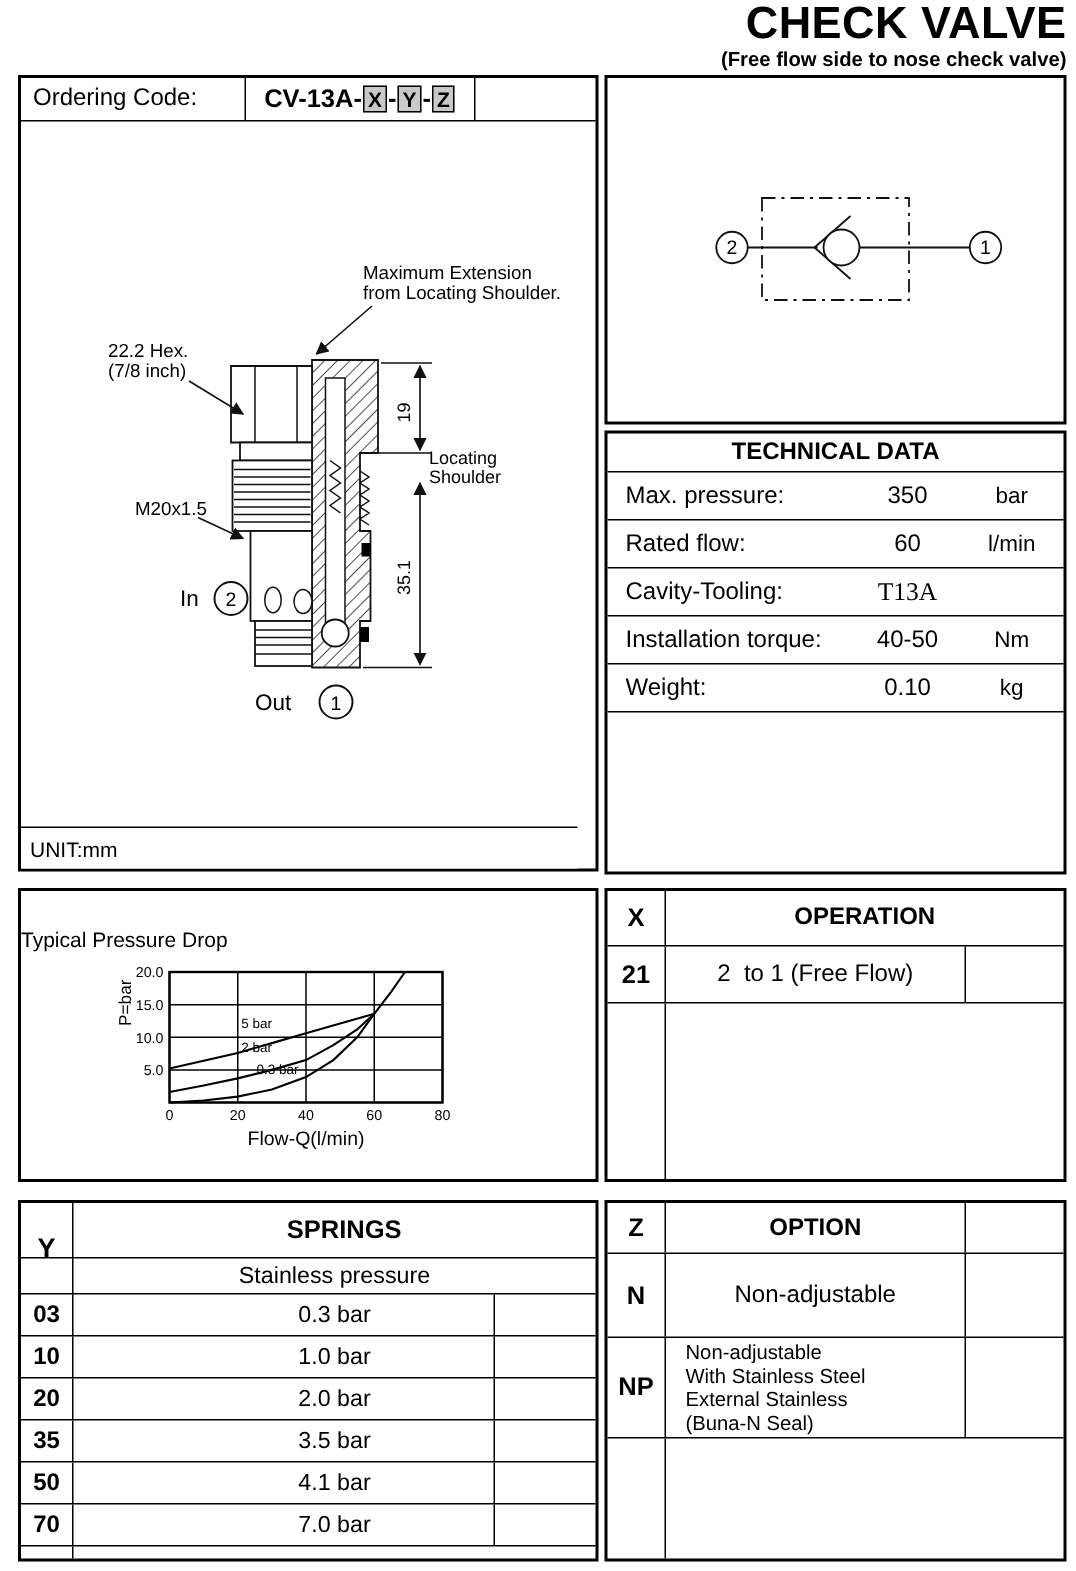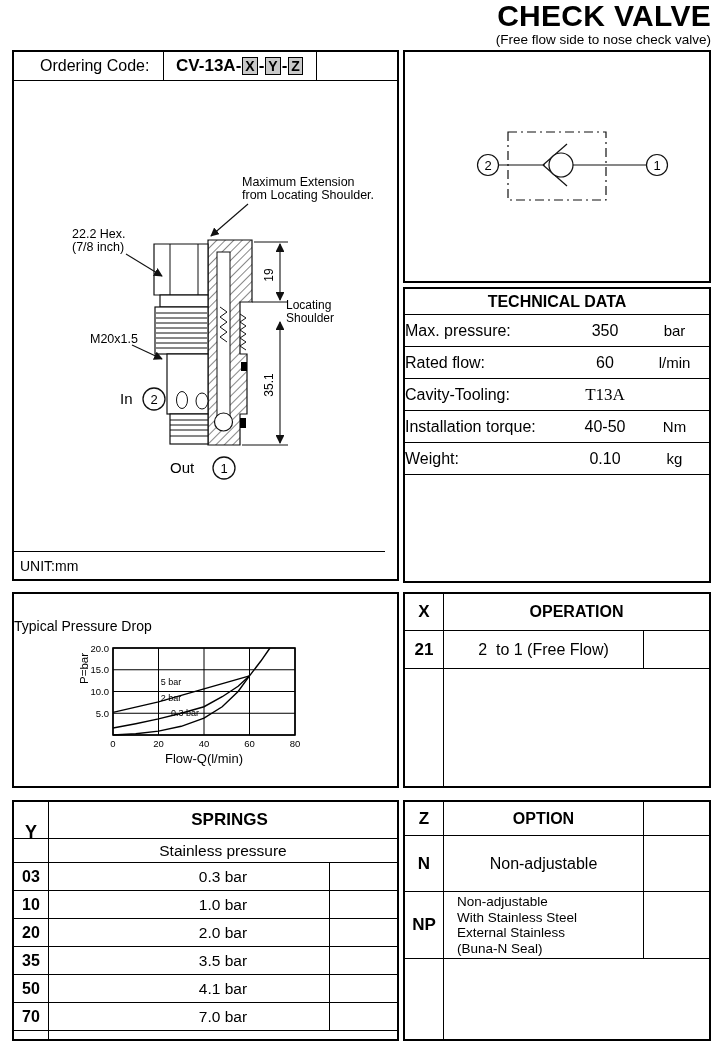--- a/index.html
+++ b/index.html
@@ -4,36 +4,36 @@
 <style>
   html,body{margin:0;padding:0}
   body{
     width:717px;height:1047px;position:relative;background:#fff;color:#000;
     font-family:"Liberation Sans", sans-serif;overflow:hidden;
   }
   .panel{position:absolute;border:2px solid #000;background:#fff;box-sizing:border-box}
   
   #title-block{position:absolute;top:1px;left:0;right:6px;text-align:right;line-height:1.02}
   #page-title{font-size:30px;font-weight:bold;letter-spacing:.3px}
-  #page-subtitle{font-size:13.5px;font-weight:normal;margin-top:1px}
+  #page-subtitle{font-size:13.5px;font-weight:bold;margin-top:1px}
   
   #left-panel{left:12px;top:50px;width:387px;height:531px}
   #ordering-row{display:flex;height:28px;border-bottom:1.5px solid #000;align-items:stretch}
-  #ordering-label{width:150px;border-right:1.5px solid #000;font-size:16px;display:flex;align-items:center;padding-left:26px;box-sizing:border-box}
+  #ordering-label{width:150px;border-right:1.5px solid #000;font-size:16px;display:flex;align-items:center;padding-left:8px;box-sizing:border-box}
   #ordering-value{width:153px;border-right:1.5px solid #000;display:flex;align-items:center;justify-content:center;font-size:17px;font-weight:bold;box-sizing:border-box}
   .letter-box{display:inline-block;background:#c9c9c9;border:1.5px solid #000;padding:0 2px;font-size:14px;line-height:16px;margin:0 1px}
   #drawing-svg{position:absolute;left:0;top:0;width:383px;height:527px}
   #unit-row{position:absolute;left:0;right:12px;bottom:0;height:28px;border-top:1.5px solid #000;font-size:14px;padding:6px 0 0 6px;box-sizing:border-box;background:#fff}
   
   #symbol-panel{left:403px;top:50px;width:308px;height:233px}
   
   #tech-panel{left:403px;top:287px;width:308px;height:296px}
   .tech-header{height:25px;border-bottom:1.5px solid #000;display:flex;align-items:center;justify-content:center;font-weight:bold;font-size:16px}
   .tech-row{height:31px;border-bottom:1.5px solid #000;display:flex;align-items:center;font-size:16px}
-  .tech-label{width:165px;padding-left:0;box-sizing:border-box}
+  .tech-label{width:165px;padding-left:12px;box-sizing:border-box}
   .tech-value{width:70px;text-align:center}
   .tech-unit{flex:1;text-align:center;font-size:15px}
   .serif{font-family:"Liberation Serif", serif;font-size:17px}
   
   #chart-panel{left:12px;top:592px;width:387px;height:196px}
   #chart-title{position:absolute;left:0;width:100%;top:24px;font-size:14px}
   #chart-ylabel{position:absolute;left:64px;top:90px;transform:rotate(-90deg);transform-origin:left top;font-size:11.5px}
   #chart-xlabel{position:absolute;left:99px;width:182px;top:157px;text-align:center;font-size:13px}
   #chart-svg{position:absolute;left:0;top:0;width:383px;height:192px;font-family:"Liberation Sans",sans-serif}
   

